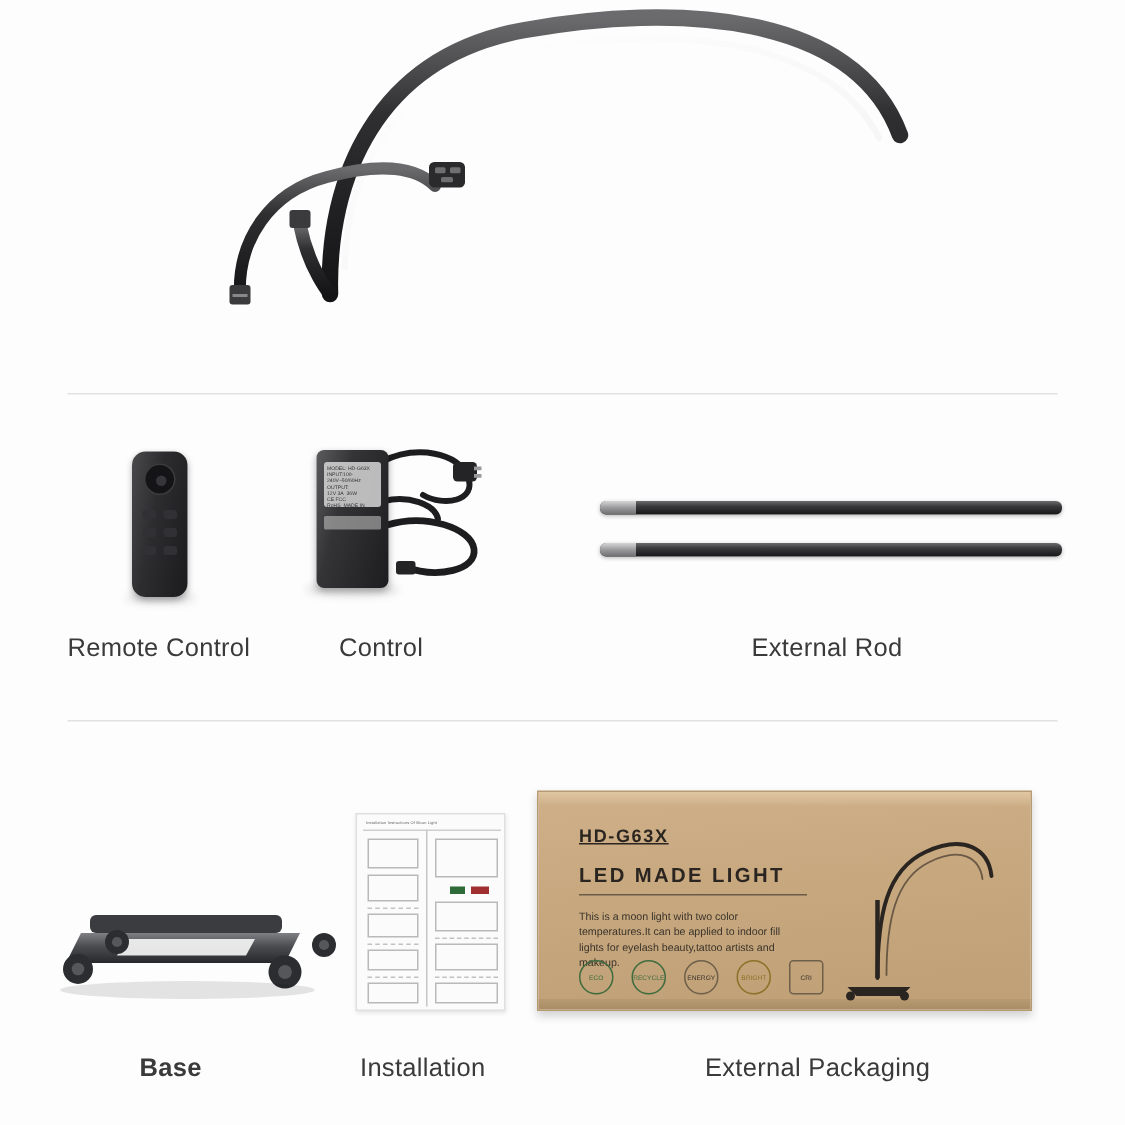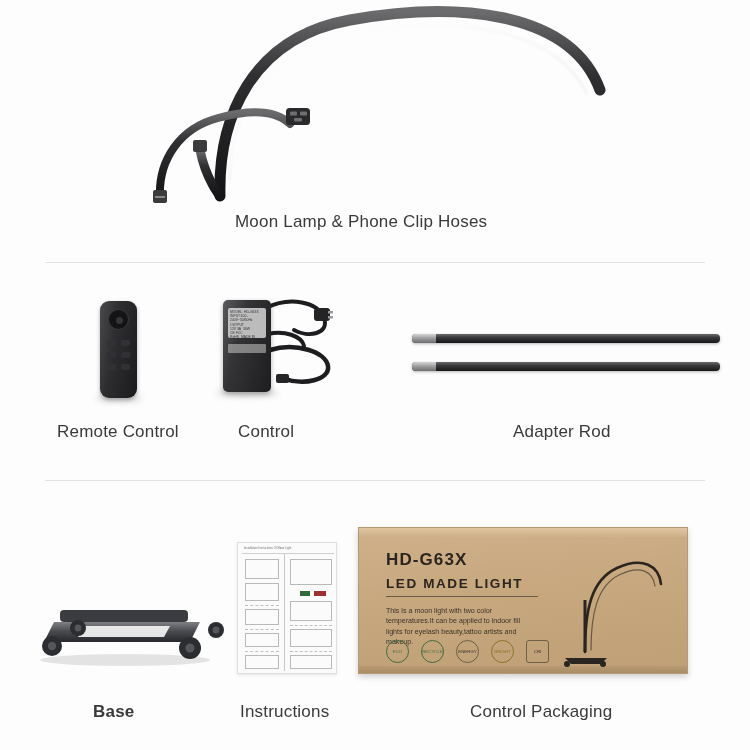--- a/index.html
+++ b/index.html
@@ -37,21 +37,21 @@
   }
 
   
   .sec1 { position: absolute; left: 0; top: 0; width: 750px; height: 262px; }
 
   .hose-svg { position: absolute; left: 100px; top: 0px; }
 
   .cap-hoses { left: 235px; top: 212px; }
 
   
-  .sec2 { position: absolute; left: 16px; top: 262px; width: 597px; height: 218px; }
+  .sec2 { position: absolute; left: 4px; top: 262px; width: 597px; height: 218px; }
 
   
   .remote {
     position: absolute;
     left: 84px; top: 39px;
     width: 37px; height: 97px;
     border-radius: 9px;
     background: linear-gradient(100deg,#4a4a4c 0%,#2d2d2f 40%,#1b1b1d 100%);
     box-shadow: 0 2px 4px rgba(0,0,0,.30);
   }
@@ -191,22 +191,23 @@
   .pkg .top-edge {
     position: absolute; left: 0; top: 0; width: 100%; height: 9px;
     background: linear-gradient(180deg,#e0c6a2 0%,#cdb089 100%);
   }
   .pkg .bot-edge {
     position: absolute; left: 0; bottom: 0; width: 100%; height: 7px;
     background: linear-gradient(180deg,#b79a71 0%,#a98d66 100%);
   }
   .pkg .model {
     position: absolute; left: 27px; top: 22px;
-    font-size: 17px; font-weight: bold; color: #2a2520;
+    font-size: 12px; font-weight: bold; color: #2a2520;
     letter-spacing: 1.1px;
+    text-decoration: underline;
   }
   .pkg .prodname {
     position: absolute; left: 27px; top: 48px;
     font-size: 13.5px; font-weight: bold; color: #2a2520;
     letter-spacing: 1.6px;
   }
   .pkg .rule {
     position: absolute; left: 27px; top: 68px;
     width: 152px; height: 1px; background: #6b5c48;
   }
@@ -272,21 +273,20 @@
       <g>
         <rect x="53" y="190" width="14" height="13" rx="2" fill="#3b3b3d"></rect>
         <rect x="55" y="196" width="10" height="2" fill="#888"></rect>
       </g>
 
       <g>
         <rect x="93" y="140" width="14" height="12" rx="2" fill="#3b3b3d"></rect>
       </g>
     </svg>
 
-    <div class="caption cap-hoses">Moon Lamp &amp; Phone Clip Hoses</div>
   </div>
 
   <div class="divider d1"></div>
 
   <div class="sec2">
 
     <div class="remote-shadow"></div>
     <div class="remote">
       <div class="circle-pad"></div>
       <div class="btn-row r1">
@@ -328,21 +328,21 @@
       <div class="sticker"></div>
     </div>
     <div class="caption cap-adapter">Control</div>
 
     <div class="rod r-top">
       <div class="ferrule"></div>
     </div>
     <div class="rod r-bot">
       <div class="ferrule"></div>
     </div>
-    <div class="caption cap-rod">Adapter Rod</div>
+    <div class="caption cap-rod">External Rod</div>
   </div>
 
   <div class="divider d2"></div>
 
   <div class="sec3">
 
     <svg class="base-svg" width="200" height="80" viewBox="0 0 200 80">
       <defs>
         <linearGradient id="baseGrad" x1="0" y1="0" x2="0" y2="1">
           <stop offset="0%" stop-color="#7e8085"></stop>
@@ -385,21 +385,21 @@
 
       <div class="fig" style="left:52px;top:16px;width:42px;height:26px;"></div>
       <div class="blk" style="left:62px;top:48px;width:10px;height:5px;"></div>
       <div class="blk red" style="left:76px;top:48px;width:12px;height:5px;"></div>
       <div class="fig" style="left:52px;top:58px;width:42px;height:20px;"></div>
       <div class="dashline" style="left:52px;top:82px;width:42px;"></div>
       <div class="fig" style="left:52px;top:86px;width:42px;height:18px;"></div>
       <div class="dashline" style="left:52px;top:108px;width:42px;"></div>
       <div class="fig" style="left:52px;top:112px;width:42px;height:14px;"></div>
     </div>
-    <div class="caption cap-instructions">Instructions</div>
+    <div class="caption cap-instructions">Installation</div>
 
     <div class="pkg">
       <div class="top-edge"></div>
       <div class="bot-edge"></div>
 
       <div class="model">HD-G63X</div>
       <div class="prodname">LED MADE LIGHT</div>
       <div class="rule"></div>
       <div class="desc">This is a moon light with two color temperatures.It can be applied to indoor fill lights for eyelash beauty,tattoo artists and makeup.</div>
 
@@ -413,16 +413,16 @@
 
       <svg class="pkg-lamp" width="120" height="128" viewBox="0 0 120 128">
         <path d="M 34 112 C 34 70, 40 40, 66 28 C 92 16, 108 26, 110 44" stroke="#2a2520" stroke-width="2.6" fill="none" stroke-linecap="round"></path>
         <path d="M 40 110 C 40 74, 46 46, 68 35 C 90 24, 102 32, 104 46" stroke="#2a2520" stroke-width="1.2" fill="none" stroke-linecap="round" opacity=".6"></path>
         <line x1="34" y1="60" x2="34" y2="112" stroke="#2a2520" stroke-width="3"></line>
         <path d="M 14 118 L 56 118 L 50 124 L 20 124 Z" fill="#2a2520"></path>
         <circle cx="16" cy="124" r="3" fill="#2a2520"></circle>
         <circle cx="52" cy="124" r="3" fill="#2a2520"></circle>
       </svg>
     </div>
-    <div class="caption cap-pkg">Control Packaging</div>
+    <div class="caption cap-pkg">External Packaging</div>
   </div>
 
 </div>
 
 </body></html>

